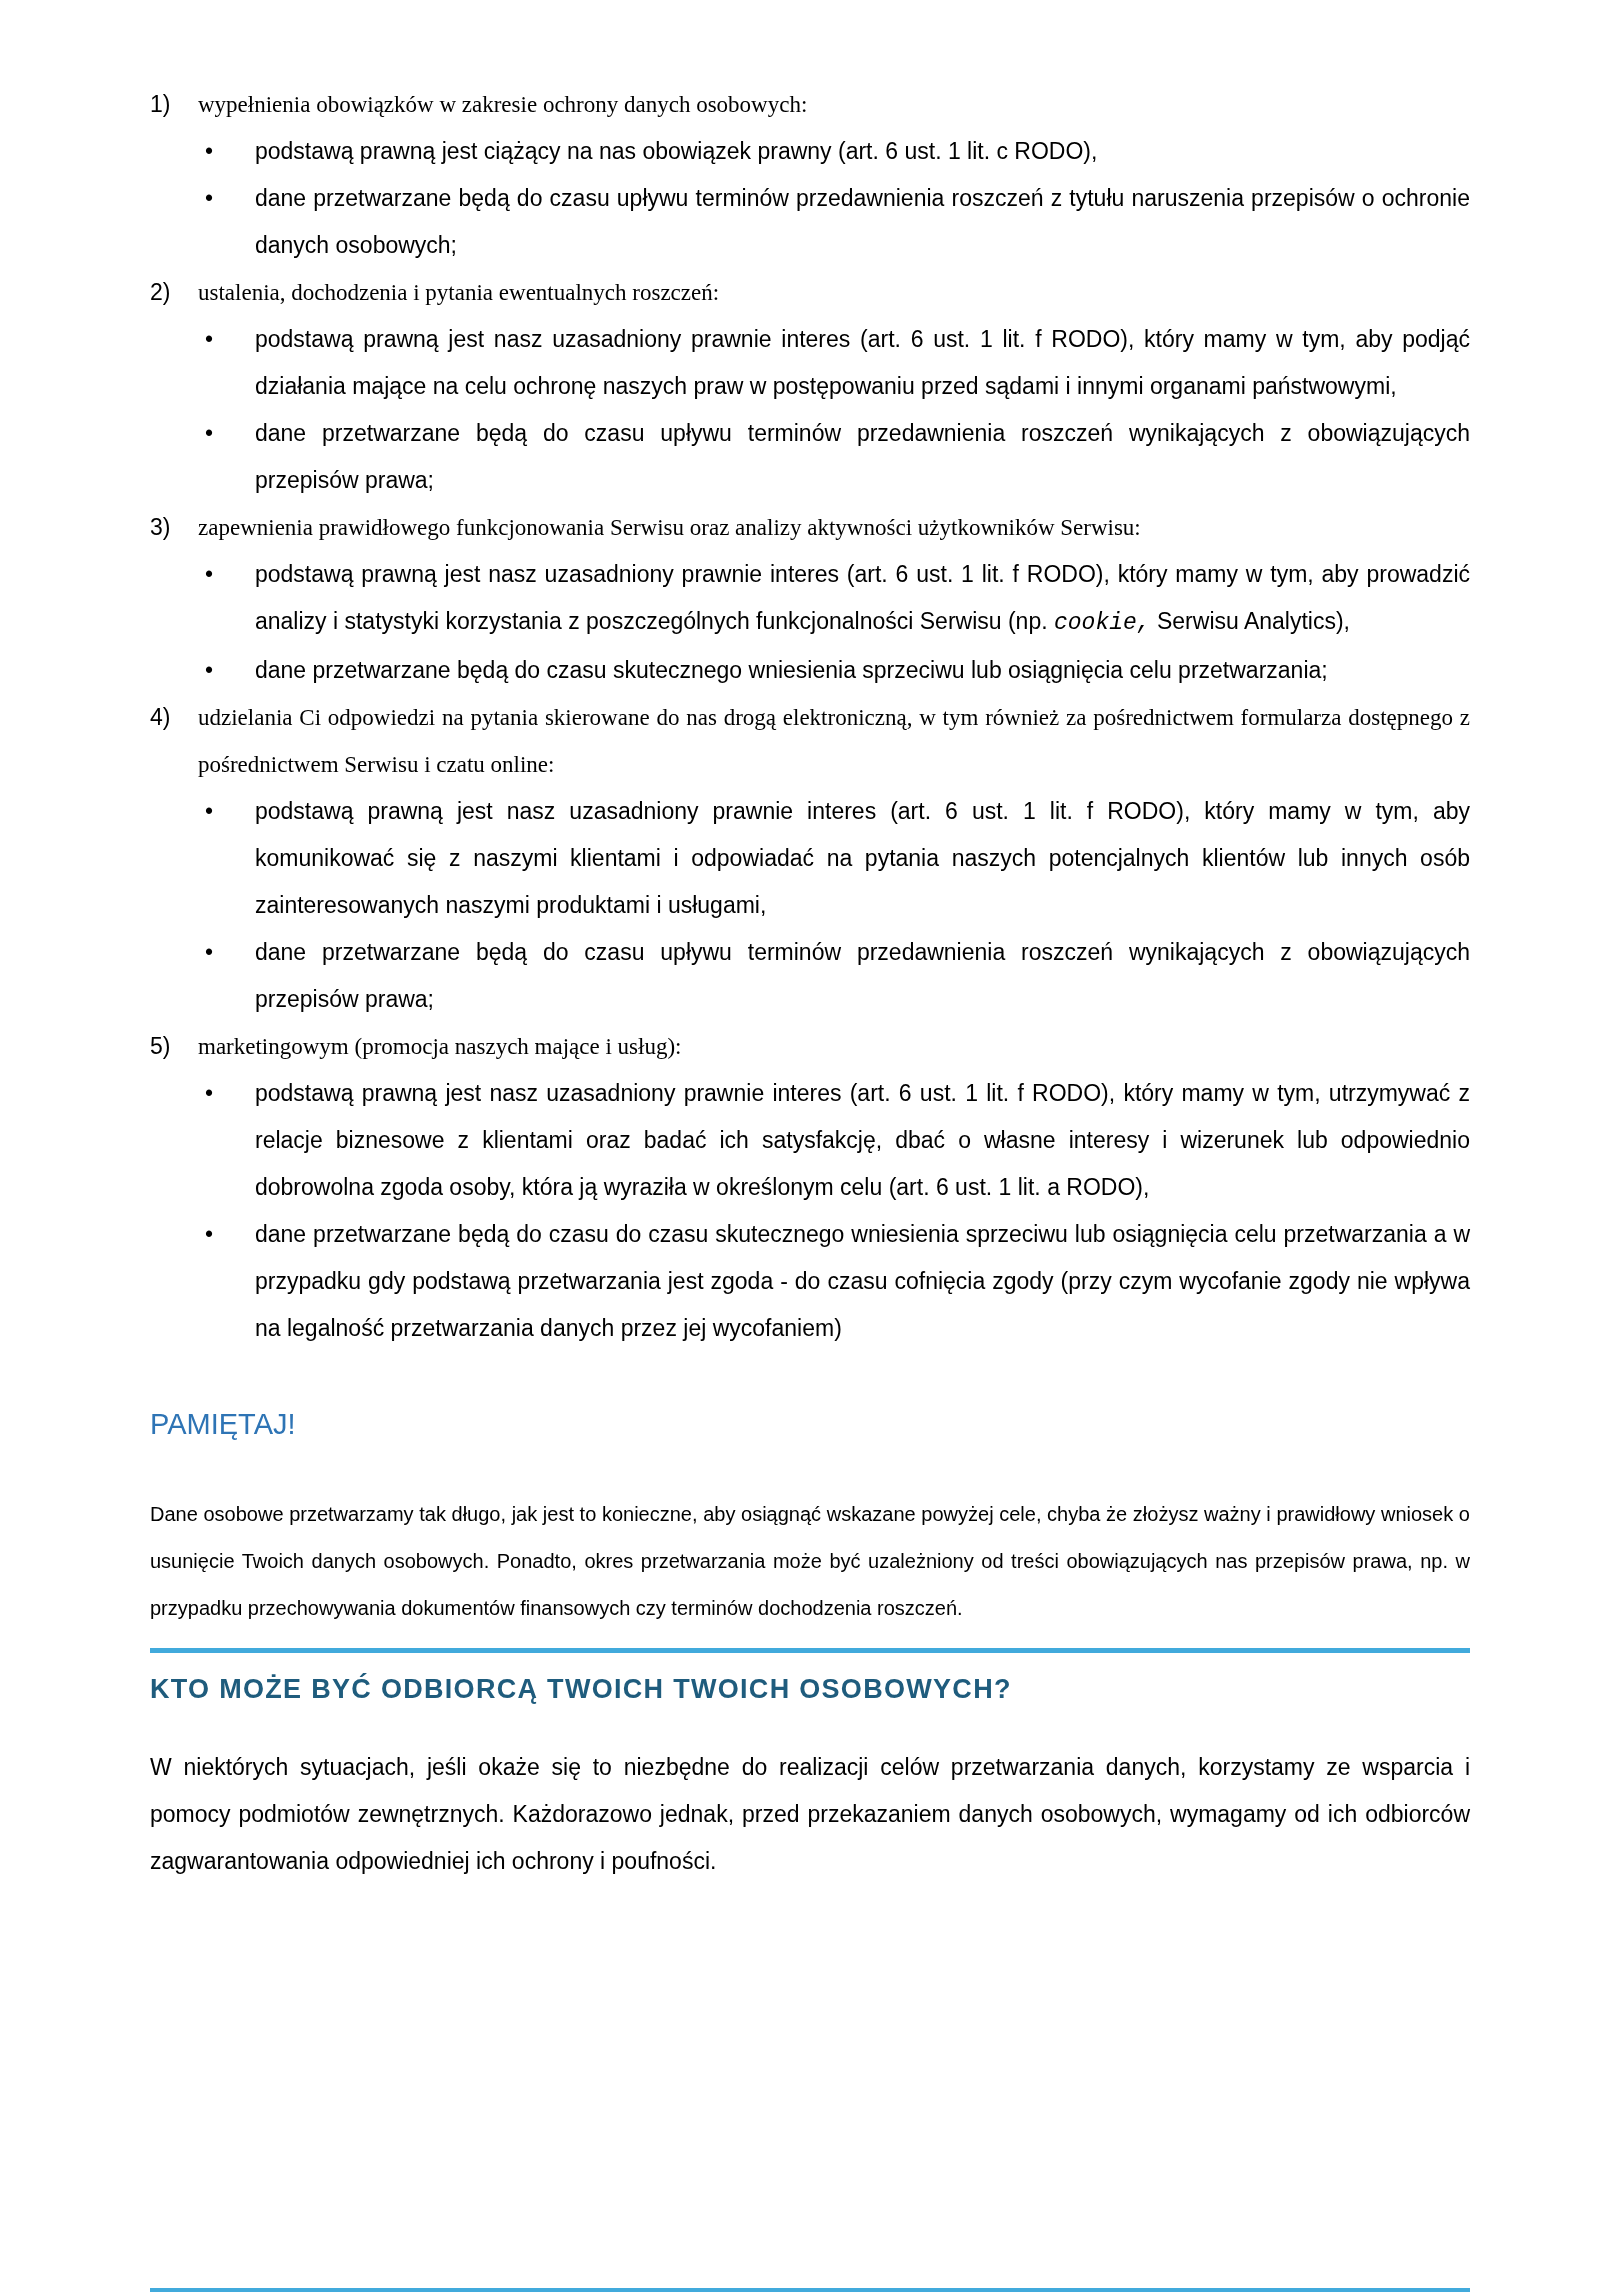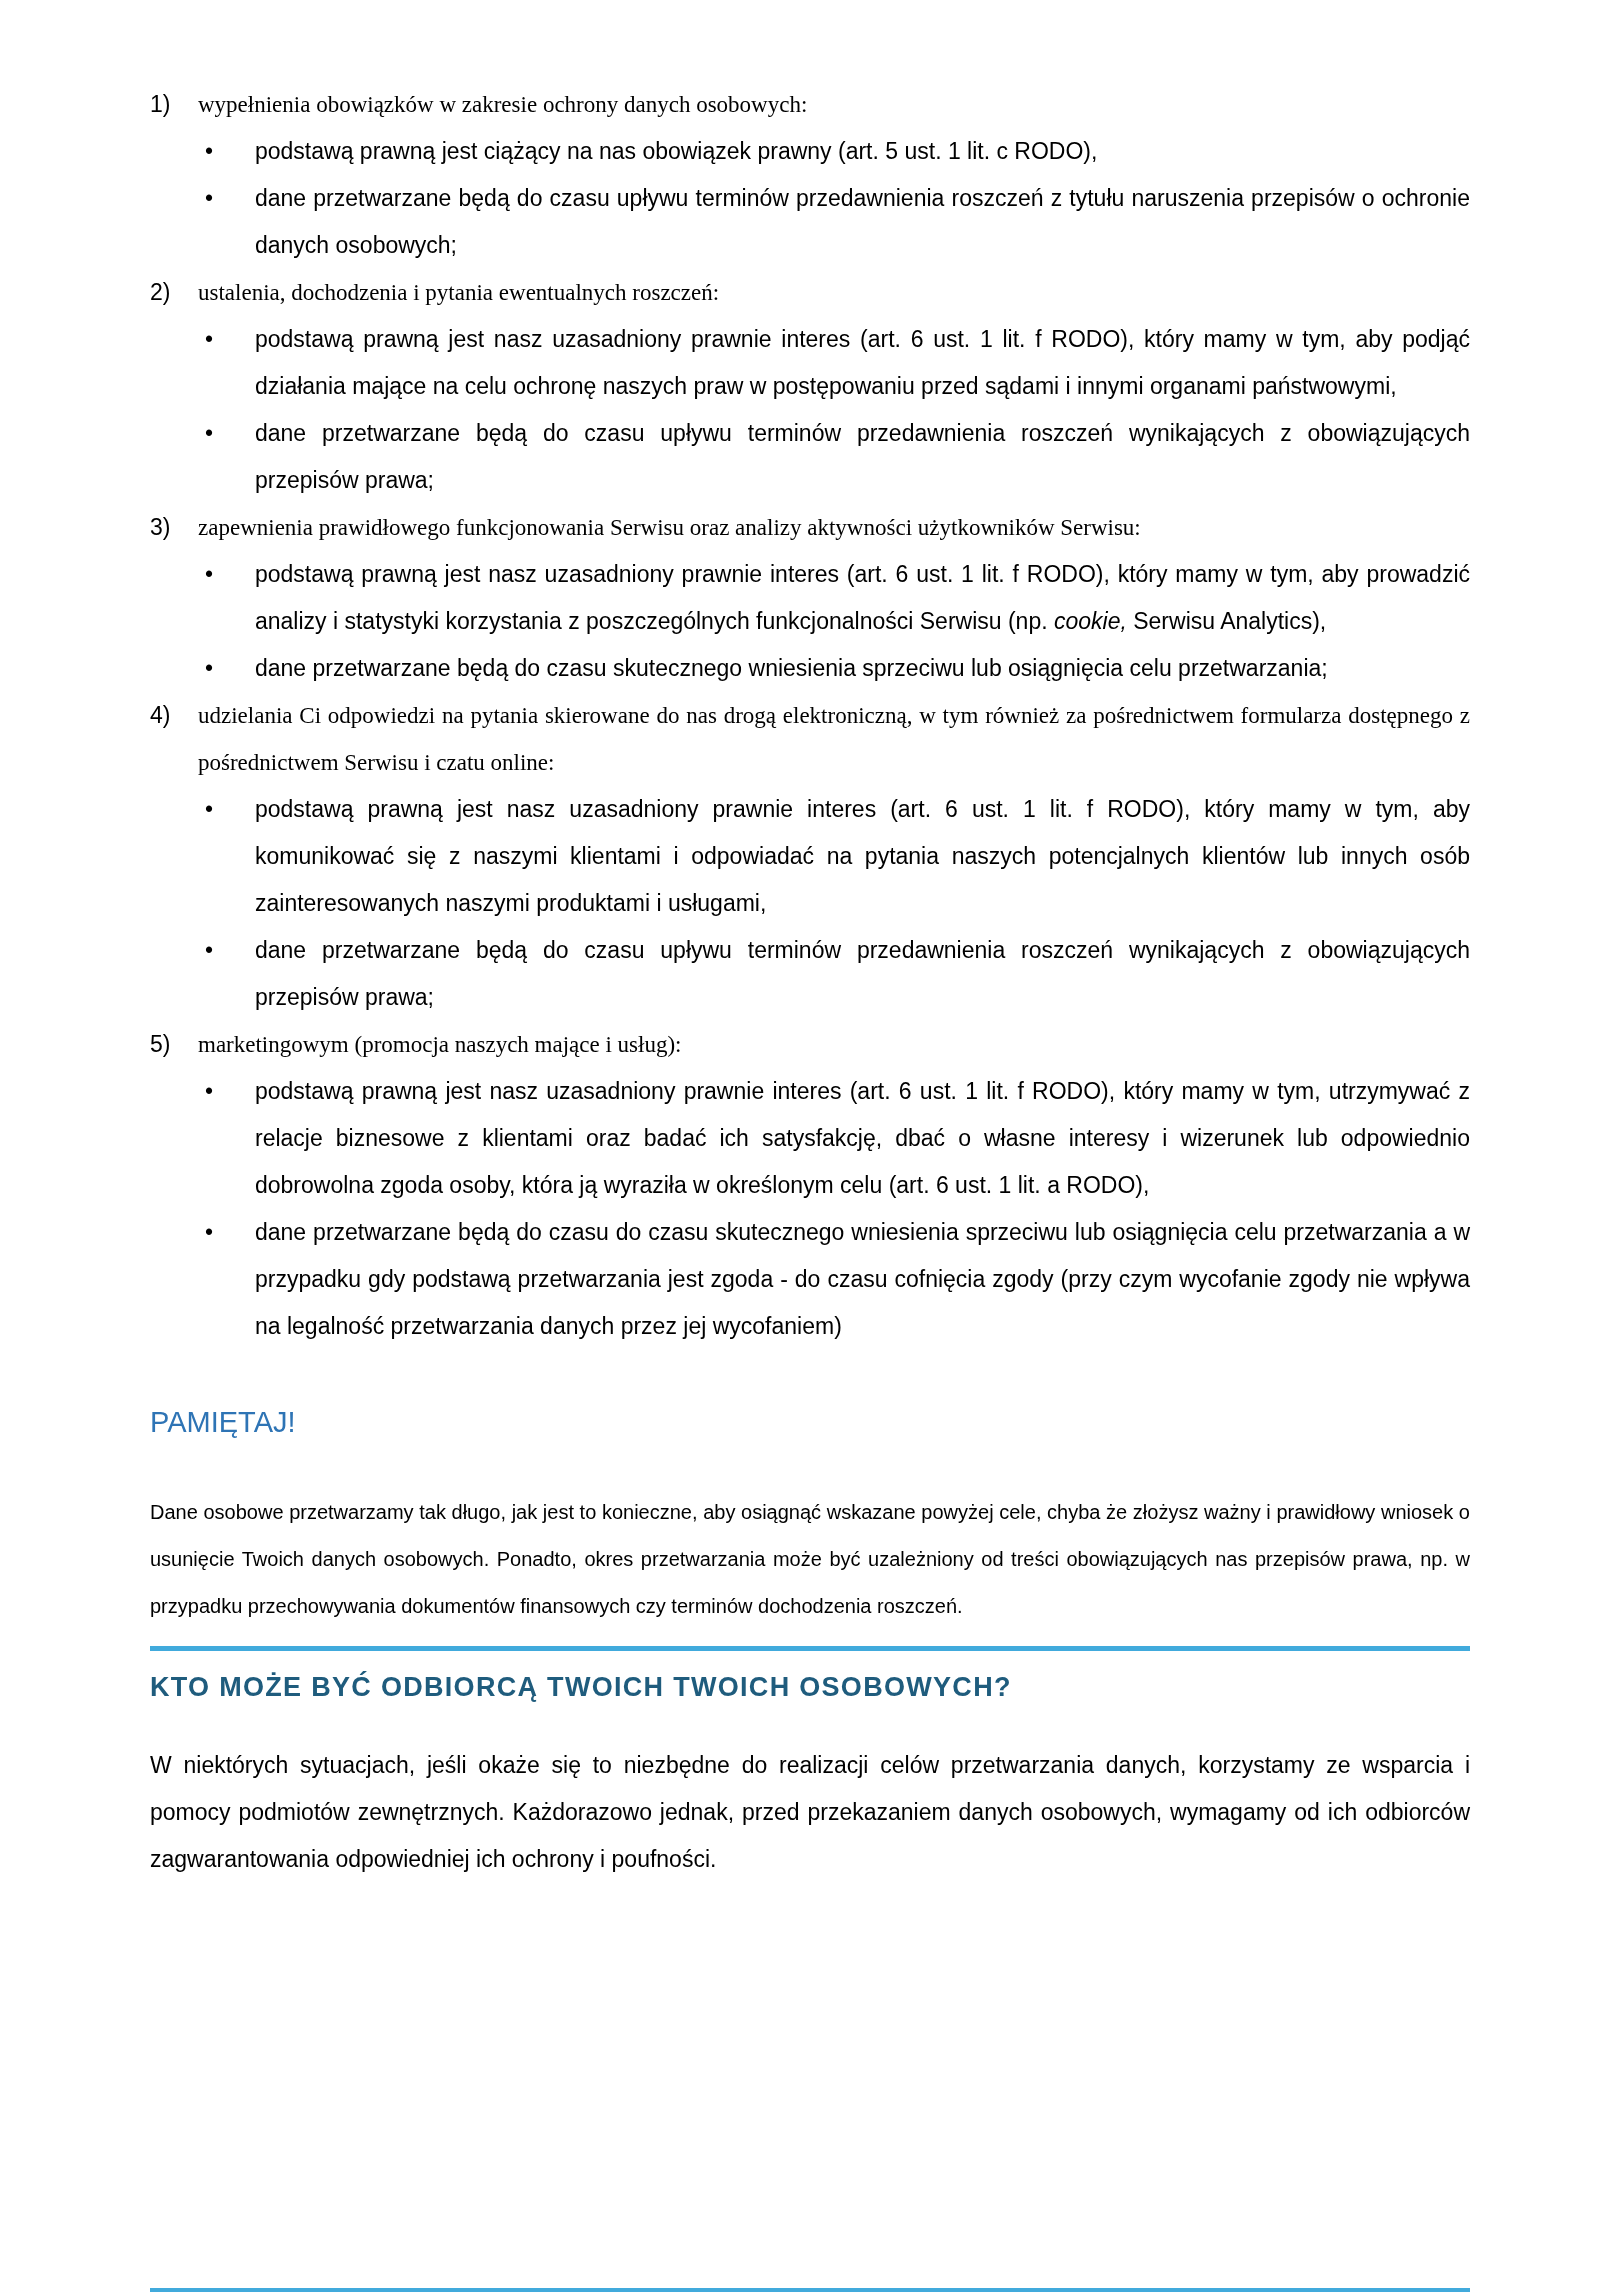--- a/index.html
+++ b/index.html
@@ -16,21 +16,21 @@
   
   .li { display: flex; font-size: 23px; line-height: 47px; }
   .num { flex: 0 0 48px; }
   .itext { flex: 1; text-align: justify; font-family: Liberation Serif, serif; }
 
   
   .bl { display: flex; font-size: 23px; line-height: 47px; padding-left: 55px; }
   .dot { flex: 0 0 50px; }
   .btext { flex: 1; text-align: justify; }
 
-  .italic { font-style: italic; }
+  .italic { font-style: italic; font-family: Liberation Mono, monospace; }
 
   .reminder-heading {
     margin-top: 49px;
     font-size: 29px; font-weight: 400;
     line-height: 47px;
     color: var(--reminder_heading, #2E74B5);
   }
   .para {
     margin-top: 43px;
     font-size: 20px; line-height: 47px;
@@ -66,21 +66,21 @@
 <div class="page">
 
   <div>
 
     <div class="li">
       <span class="num">1)</span>
       <span class="itext">wypełnienia obowiązków w zakresie ochrony danych osobowych:</span>
     </div>
     <div class="bl">
       <span class="dot">•</span>
-      <span class="btext"><span>podstawą prawną jest ciążący na nas obowiązek prawny (art. 5 ust. 1 lit. c RODO),</span></span>
+      <span class="btext"><span>podstawą prawną jest ciążący na nas obowiązek prawny (art. 6 ust. 1 lit. c RODO),</span></span>
     </div>
     <div class="bl">
       <span class="dot">•</span>
       <span class="btext"><span>dane przetwarzane będą do czasu upływu terminów przedawnienia roszczeń z tytułu naruszenia przepisów o ochronie danych osobowych;</span></span>
     </div>
 
     <div class="li">
       <span class="num">2)</span>
       <span class="itext">ustalenia, dochodzenia i pytania ewentualnych roszczeń:</span>
     </div>

